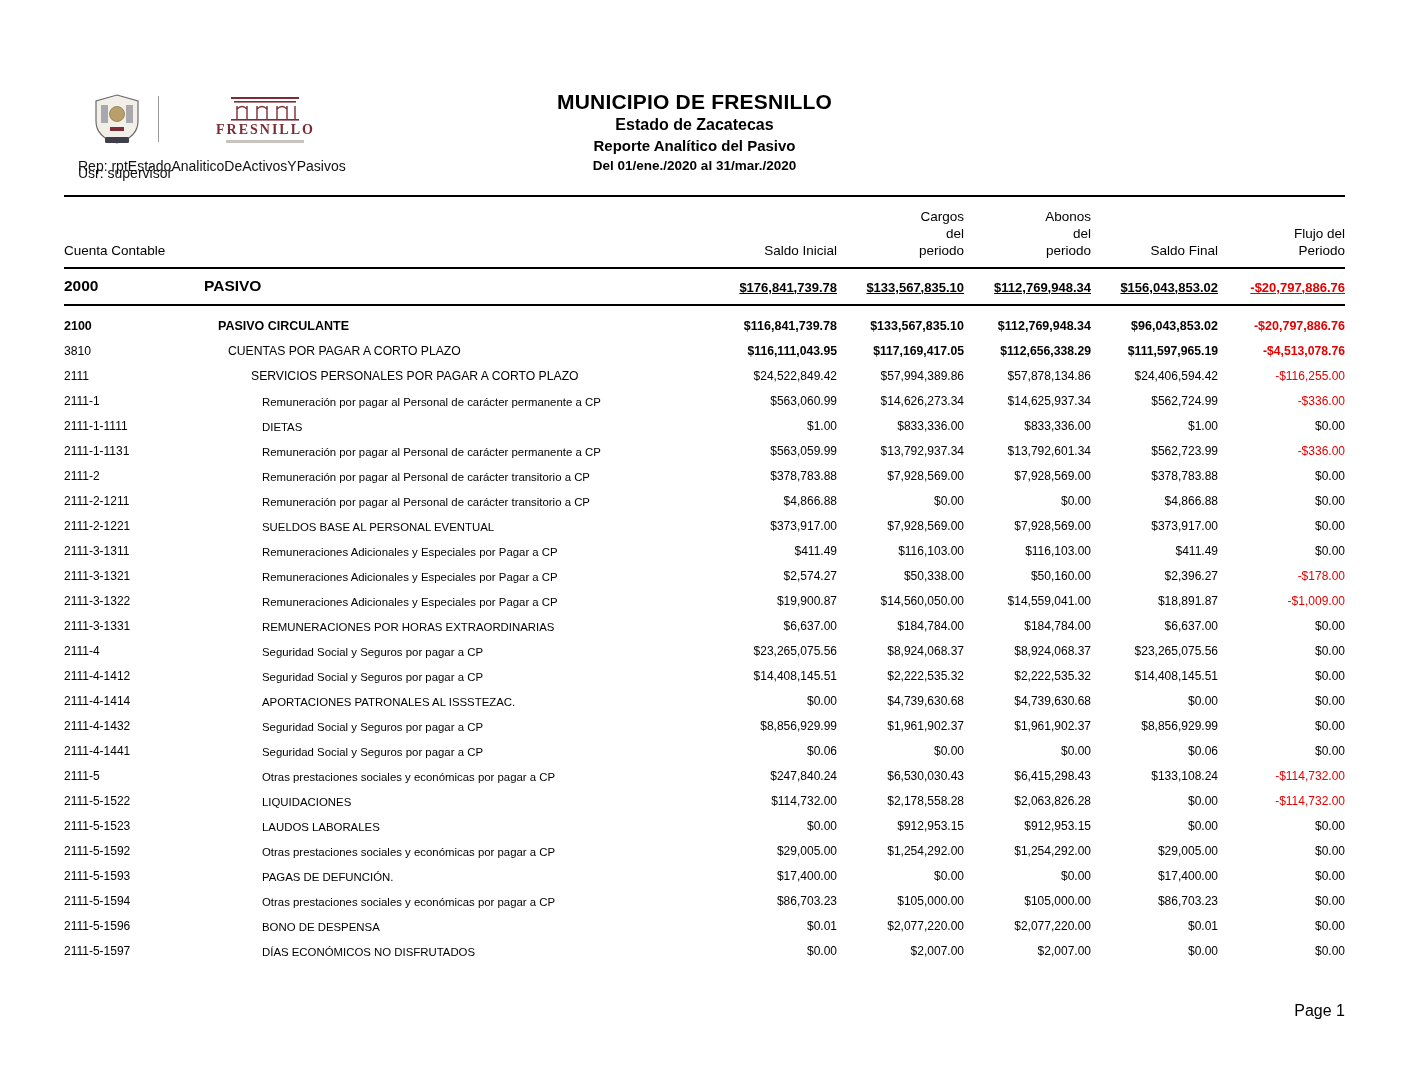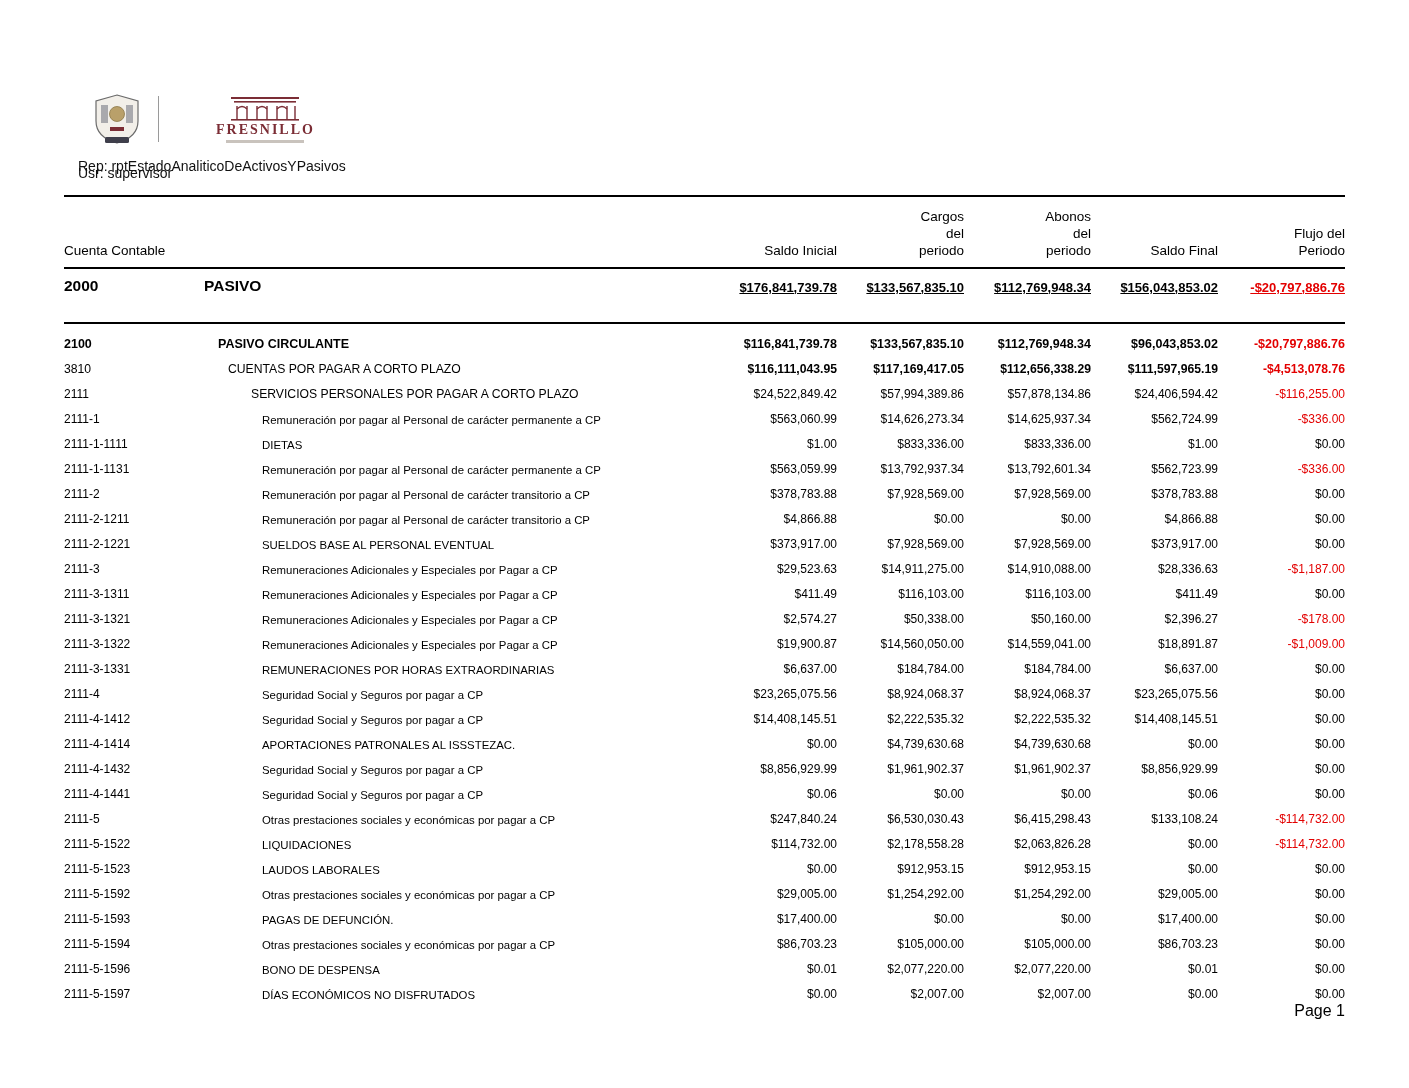--- a/index.html
+++ b/index.html
@@ -46,21 +46,21 @@
   td.num  { text-align: right; white-space: nowrap; }
   td.name { text-align: left; }
 
   .ind0 { padding-left: 1px; }
   .ind1 { padding-left: 14px; }
   .ind2 { padding-left: 24px; }
   .ind3 { padding-left: 47px; }
   .ind4 { padding-left: 58px; }
   .ind5 { padding-left: 58px; }
 
-  tr.lvl0 td { border-bottom: 2px solid #000; padding: 8px 0 27px 0; font-weight: bold; }
+  tr.lvl0 td { border-bottom: 2px solid #000; padding: 8px 0 9px 0; font-weight: bold; }
   tr.lvl0 td.code, tr.lvl0 td.name { font-size: 15.5px; }
   tr.lvl0 td.num { font-size: 13px; text-decoration: underline; }
 
   tr.lvl1 td { padding-top: 13px; font-weight: bold; }
   tr.lvl1 td.code, tr.lvl1 td.name { font-size: 12.5px; }
   tr.lvl1 td.num { font-size: 12.5px; }
 
   tr.lvl2 td.num { font-weight: bold; font-size: 12.2px; }
   tr.lvl2 td.code, tr.lvl2 td.name { font-size: 12.2px; }
 
@@ -97,20 +97,26 @@
           <path d="M12 24 V11 M22 24 V11 M32 24 V11 M42 24 V11 M52 24 V11 M62 24 V11 M70 24 V11"></path>
           <path d="M12 14 Q17 9 22 14 M32 14 Q37 9 42 14 M52 14 Q57 9 62 14"></path>
         </g>
         <rect x="6" y="24" width="68" height="1.6" fill="#7b2d35"></rect>
       </svg>
       <div class="fresnillo-word">FRESNILLO</div>
       <div class="fresnillo-fineprint"></div>
     </div>
   </div>
 
+  <div class="title-block">
+    <h1>MUNICIPIO DE FRESNILLO</h1>
+    <h2>Estado de Zacatecas</h2>
+    <h3>Reporte Analítico del Pasivo</h3>
+    <h4>Del 01/ene./2020 al 31/mar./2020</h4>
+  </div>
 
 
   <div class="meta-lines">
     <div>Rep: rptEstadoAnaliticoDeActivosYPasivos</div>
     <div>Usr: supervisor</div>
   </div>
 
   <div class="top-rule"></div>
 
   <div class="table-wrap">
@@ -223,29 +229,20 @@
           </tr>
           <tr class="lvl5">
             <td class="code">2111-2-1221</td>
             <td class="name ind5">SUELDOS BASE AL PERSONAL EVENTUAL</td>
             <td class="num">$373,917.00</td>
             <td class="num">$7,928,569.00</td>
             <td class="num">$7,928,569.00</td>
             <td class="num">$373,917.00</td>
             <td class="num">$0.00</td>
           </tr>
-          <tr class="lvl4">
-            <td class="code">2111-3</td>
-            <td class="name ind4">Remuneraciones Adicionales y Especiales por Pagar a CP</td>
-            <td class="num">$29,523.63</td>
-            <td class="num">$14,911,275.00</td>
-            <td class="num">$14,910,088.00</td>
-            <td class="num">$28,336.63</td>
-            <td class="num neg">-$1,187.00</td>
-          </tr>
           <tr class="lvl5">
             <td class="code">2111-3-1311</td>
             <td class="name ind5">Remuneraciones Adicionales y Especiales por Pagar a CP</td>
             <td class="num">$411.49</td>
             <td class="num">$116,103.00</td>
             <td class="num">$116,103.00</td>
             <td class="num">$411.49</td>
             <td class="num">$0.00</td>
           </tr>
           <tr class="lvl5">

